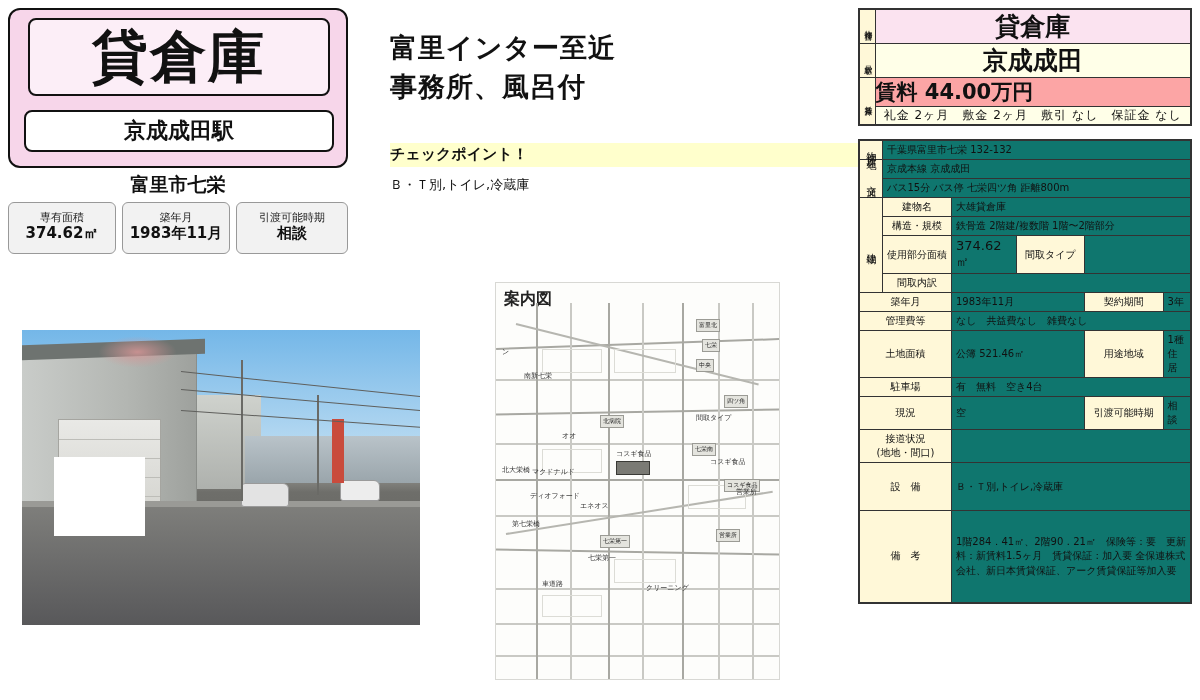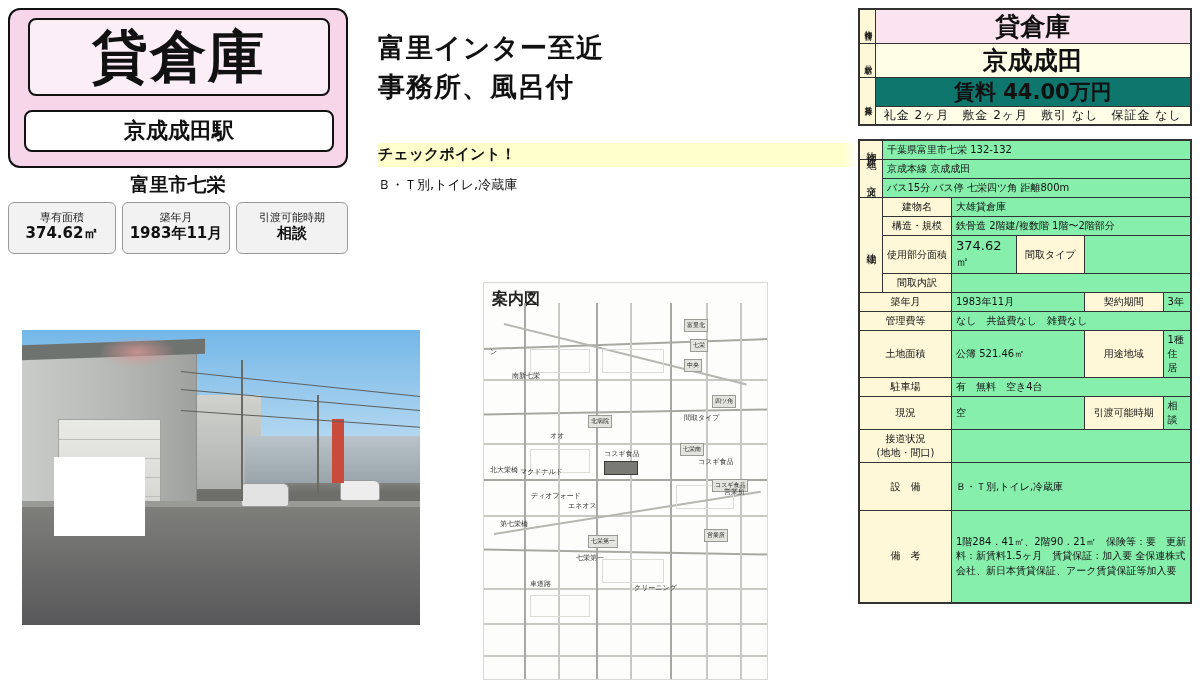--- a/index.html
+++ b/index.html
@@ -82,21 +82,21 @@
   #ph-car2 { left:80%; top:51%; width:10%; height:7%;
             background:#ededed; border-radius:4px 6px 3px 3px; border:1px solid #9a9a9a; }
   #ph-sign { left:78%; top:30%; width:3%; height:22%; background:#c94b3c; }
   .ph-pole { position:absolute; width:2px; background:#6a6a66; }
   .ph-wire { position:absolute; height:1px; background:#5f5f5c; transform-origin:left center; }
   #ph-white-patch { left:8%; top:43%; width:23%; height:27%; background:#ffffff; }
   #ph-blur-blob { left:19%; top:2%; width:20%; height:11%;
             background:radial-gradient(ellipse at center, rgba(214,150,150,.85), rgba(214,150,150,0) 70%); }
 
   
-  #center-col { position:absolute; left:370px; top:0; width:480px; height:623px; }
+  #center-col { position:absolute; left:382px; top:0; width:480px; height:623px; }
   .catch-line {
     font-size:27px; font-weight:bold; font-family:"DejaVu Sans", sans-serif;
     line-height:1.45; letter-spacing:1px;
   }
   #catch { position:absolute; left:8px; top:28px; width:470px; }
   #checkpoint-label {
     position:absolute; left:8px; top:143px; width:480px;
     font-size:15px; font-weight:bold; font-family:"DejaVu Sans", sans-serif;
     background:linear-gradient(to right, #ffffcc 0%, #ffffcc 97%, #ffffff 100%);
     padding:2px 0 3px 0;
@@ -140,29 +140,29 @@
   table { border-collapse:collapse; font-family:"DejaVu Sans", sans-serif; }
   .hdr-table { width:334px; border:2px solid #333; background:#ffffe8; }
   .hdr-table td { border:1px solid #333; padding:0; }
   .side-label {
     width:16px; background:#fff8d8; text-align:center; vertical-align:middle;
     font-size:8px; line-height:1.05; padding:3px 1px;
   }
   .side-label span { writing-mode:vertical-rl; display:inline-block; letter-spacing:1px; }
   .hdr-kind { background:#fbe3f0; text-align:center; font-size:25px; font-weight:bold; padding:5px 0; }
   .hdr-station { background:#ffffe8; text-align:center; font-size:25px; font-weight:bold; padding:5px 0; }
-  .hdr-rent { background:#0f766e; text-align:center; font-size:21px; font-weight:bold; padding:4px 0; }
+  .hdr-rent { background:#fca5a5; font-size:21px; font-weight:bold; padding:4px 0; }
   .hdr-cond { background:#ffffe8; text-align:center; font-size:12px; padding:5px 2px; letter-spacing:1px; }
 
   .detail-table { width:334px; border:2px solid #333; background:#ffffe8; margin-top:13px; }
   .detail-table td { border:1px solid #333; font-size:10px; padding:2px 4px; vertical-align:middle; }
   .dt-label { background:#fff8d8; text-align:center; white-space:nowrap; font-size:9.5px; }
   .dt-vlabel { background:#fff8d8; width:16px; text-align:center; font-size:8px; padding:2px 1px; }
   .dt-vlabel span { writing-mode:vertical-rl; display:inline-block; letter-spacing:2px; }
-  .dt-val { background:#86efac; font-size:10px; }
+  .dt-val { background:#0f766e; font-size:10px; }
   .dt-val.big { font-size:13px; }
   .dt-addr { font-size:11px; padding:5px 4px; }
   .dt-access { font-size:11px; padding:4px 4px; }
   .dt-remarks { font-size:8.5px; line-height:1.45; padding:4px; }
   .dt-equip { font-size:10px; padding:4px; height:44px; vertical-align:middle; }
   .tall { height:30px; }
 </style>
 </head>
 <body>
 
@@ -269,21 +269,21 @@
     <div class="mbox" style="left:220px; top:246px;">営業所</div>
     <div class="mbox" style="left:104px; top:252px;">七栄第一</div>
 
     <div id="map-pin"></div>
 
     <div class="mlabel" style="left:6px; top:64px;">ン</div>
     <div class="mlabel" style="left:28px; top:88px;">南新七栄</div>
     <div class="mlabel" style="left:66px; top:148px;">オオ</div>
     <div class="mlabel" style="left:6px; top:182px;">北大栄橋</div>
     <div class="mlabel" style="left:36px; top:184px;">マクドナルド</div>
-    <div class="mlabel" style="left:34px; top:208px;margin-left:13px;">ディオフォード</div>
+    <div class="mlabel" style="left:34px; top:208px;">ディオフォード</div>
     <div class="mlabel" style="left:84px; top:218px;">エネオス</div>
     <div class="mlabel" style="left:200px; top:130px;">間取タイプ</div>
     <div class="mlabel" style="left:214px; top:174px;">コスギ食品</div>
     <div class="mlabel" style="left:16px; top:236px;">第七栄橋</div>
     <div class="mlabel" style="left:240px; top:204px;">営業所</div>
     <div class="mlabel" style="left:92px; top:270px;">七栄第一</div>
     <div class="mlabel" style="left:120px; top:166px;">コスギ食品</div>
     <div class="mlabel" style="left:46px; top:296px;">車道路</div>
     <div class="mlabel" style="left:150px; top:300px;">クリーニング</div>
   </div>

